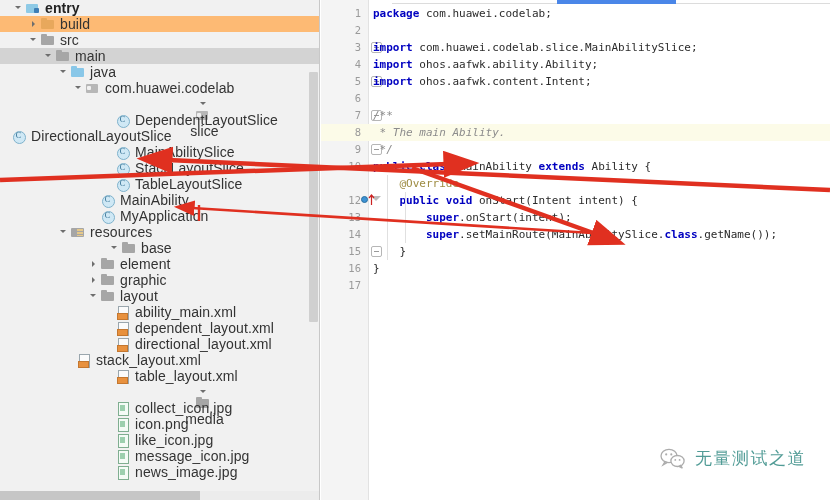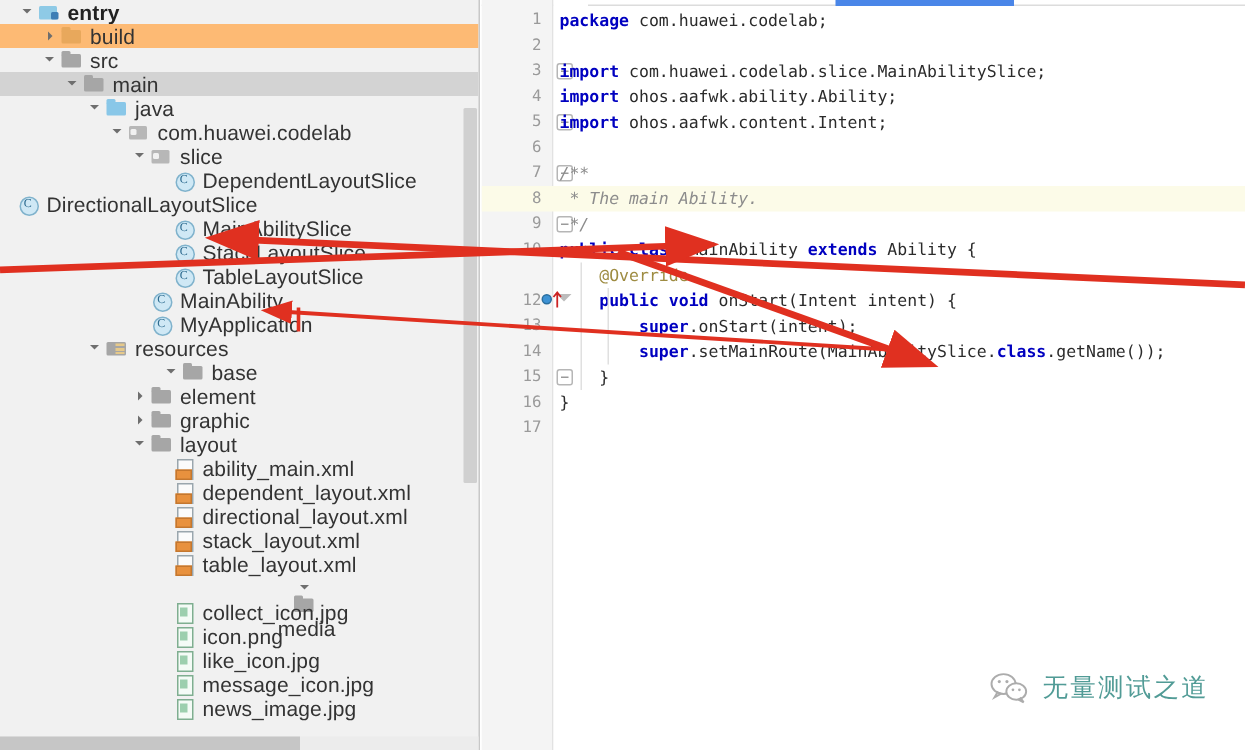--- a/index.html
+++ b/index.html
@@ -250,21 +250,21 @@
         <div class="row" style="padding-left: 59px;">
           <span class="arrow down"></span>
           <span class="ico ic-folder-blue"></span>
           <span class="lbl">java</span>
         </div>
         <div class="row" style="padding-left: 74px;">
           <span class="arrow down"></span>
           <span class="ico ic-package"></span>
           <span class="lbl">com.huawei.codelab</span>
         </div>
-        <div class="row" style="padding-left: 89px;">
+        <div class="row" style="padding-left: 89px; flex-direction: column;">
           <span class="arrow down"></span>
           <span class="ico ic-package"></span>
           <span class="lbl">slice</span>
         </div>
         <div class="row" style="padding-left: 104px;">
           <span class="arrow none"></span>
           <span class="ico ic-class"></span>
           <span class="lbl">DependentLayoutSlice</span>
         </div>
         <div class="row" style="">
@@ -330,21 +330,21 @@
         <div class="row" style="padding-left: 104px;">
           <span class="arrow none"></span>
           <span class="ico ic-xml"></span>
           <span class="lbl">dependent_layout.xml</span>
         </div>
         <div class="row" style="padding-left: 104px;">
           <span class="arrow none"></span>
           <span class="ico ic-xml"></span>
           <span class="lbl">directional_layout.xml</span>
         </div>
-        <div class="row" style="padding-left: 104px;">
+        <div class="row" style="padding-left: 65px;">
           <span class="arrow none"></span>
           <span class="ico ic-xml"></span>
           <span class="lbl">stack_layout.xml</span>
         </div>
         <div class="row" style="padding-left: 104px;">
           <span class="arrow none"></span>
           <span class="ico ic-xml"></span>
           <span class="lbl">table_layout.xml</span>
         </div>
         <div class="row" style="padding-left: 89px; flex-direction: column;">

